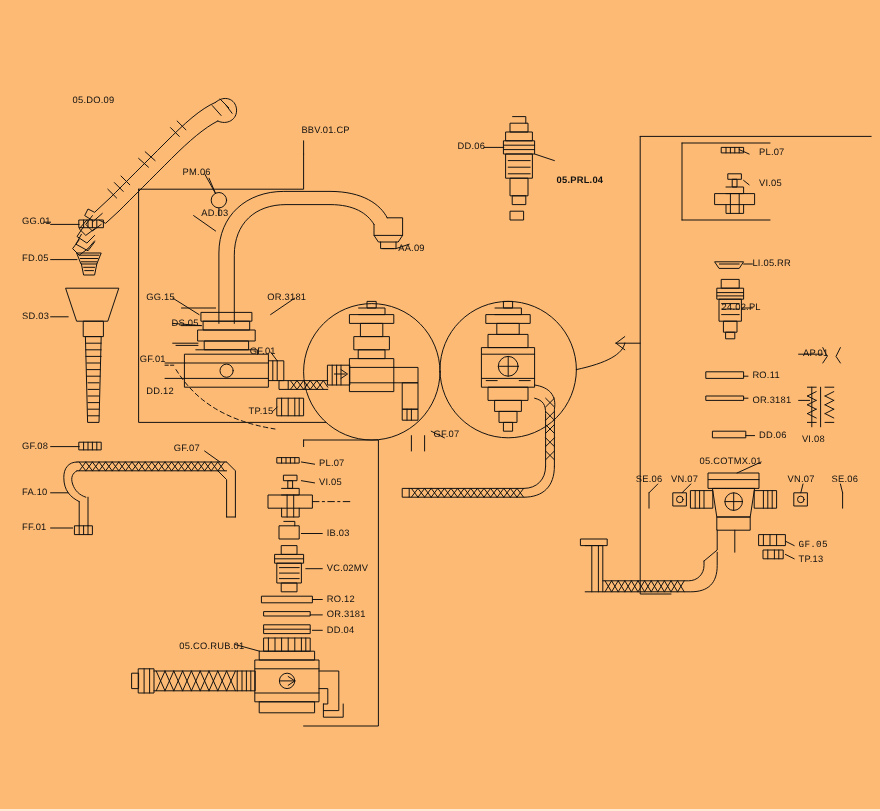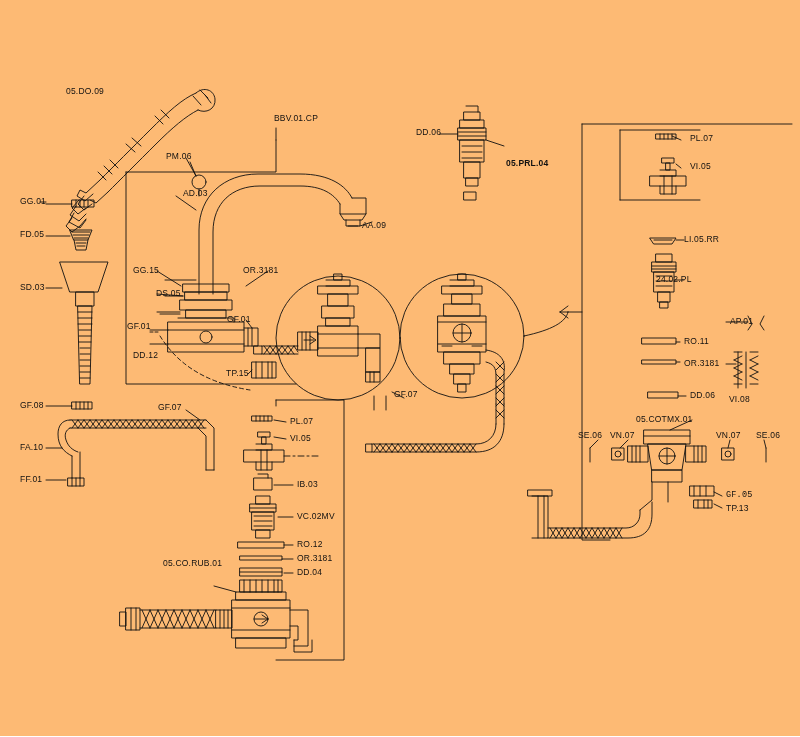--- a/index.html
+++ b/index.html
@@ -469,15 +469,15 @@
   <div class="lbl" style="left:756px; top:430px;">SE.06</div>
   <div class="lbl" style="left:20px; top:442px;">FA.10</div>
   <div class="lbl" style="left:20px; top:474px;">FF.01</div>
   <div class="lbl" style="left:297px; top:479px;">IB.03</div>
   <div class="lbl" style="left:726px; top:490px;font-family:Liberation Mono, monospace;">GF.05</div>
   <div class="lbl" style="left:726px; top:503px;">TP.13</div>
   <div class="lbl" style="left:297px; top:511px;">VC.02MV</div>
   <div class="lbl" style="left:297px; top:539px;">RO.12</div>
   <div class="lbl" style="left:297px; top:553px;">OR.3181</div>
   <div class="lbl" style="left:297px; top:567px;text-align:center;">DD.04</div>
-  <div class="lbl" style="left:163px; top:558px;">05.CO.RUB.01</div>
+  <div class="lbl" style="left:163px; top:582px;">05.CO.RUB.01</div>
 
 </div>
 
 </body></html>

